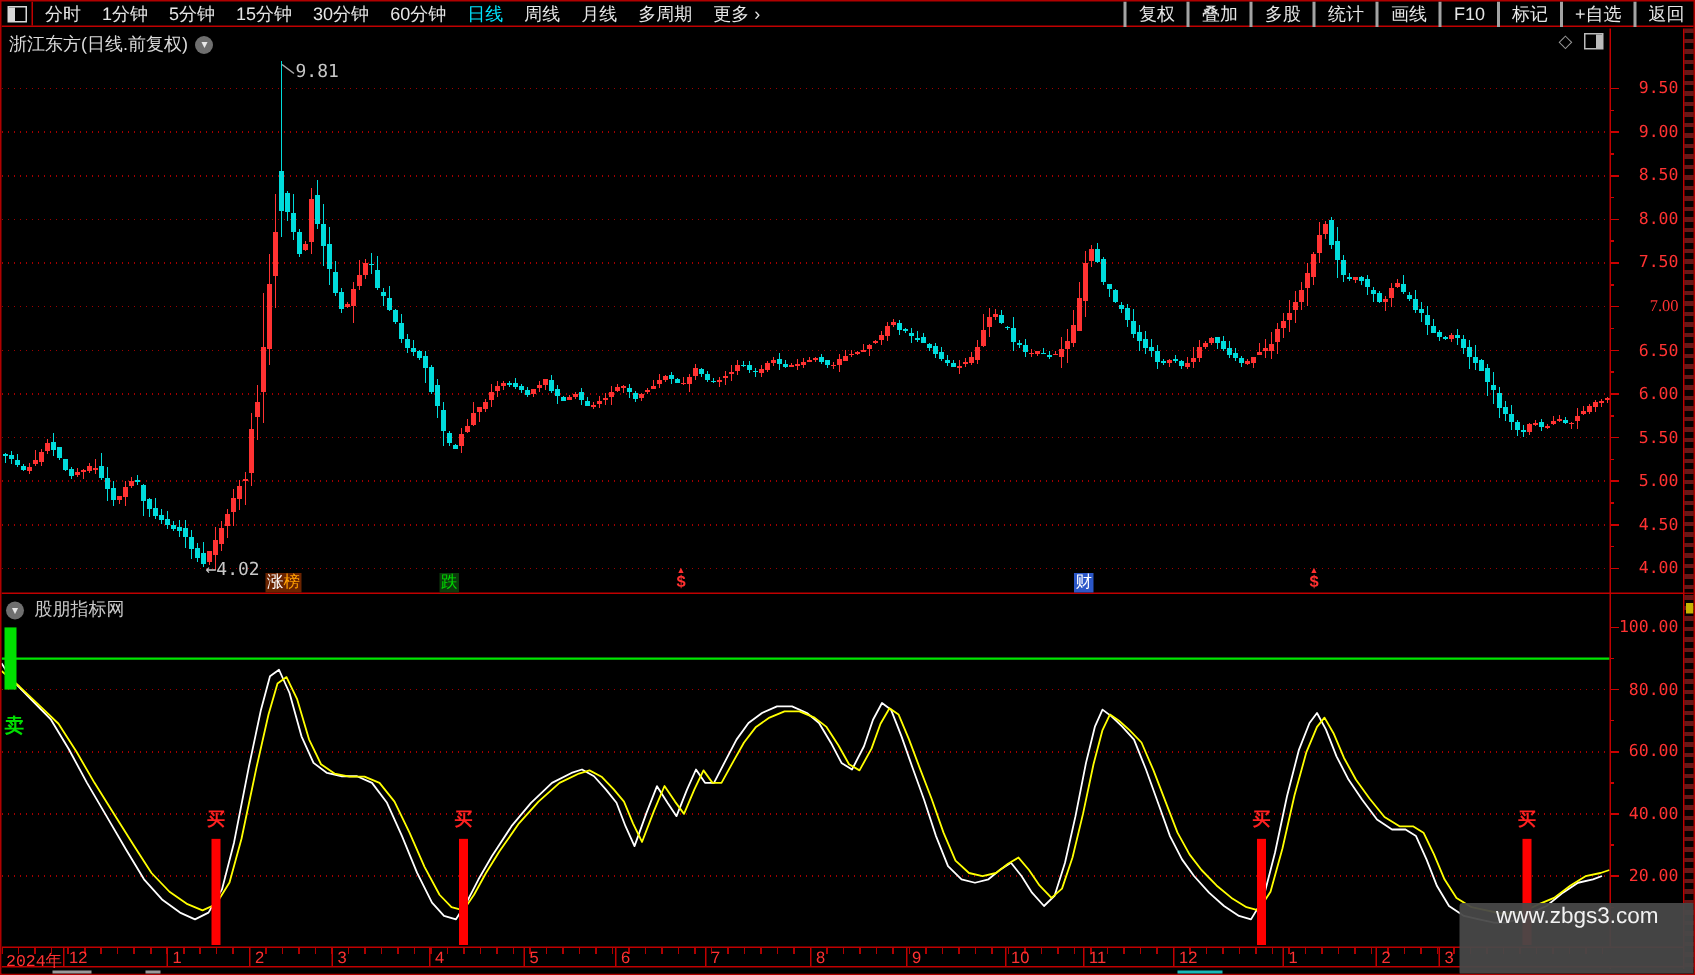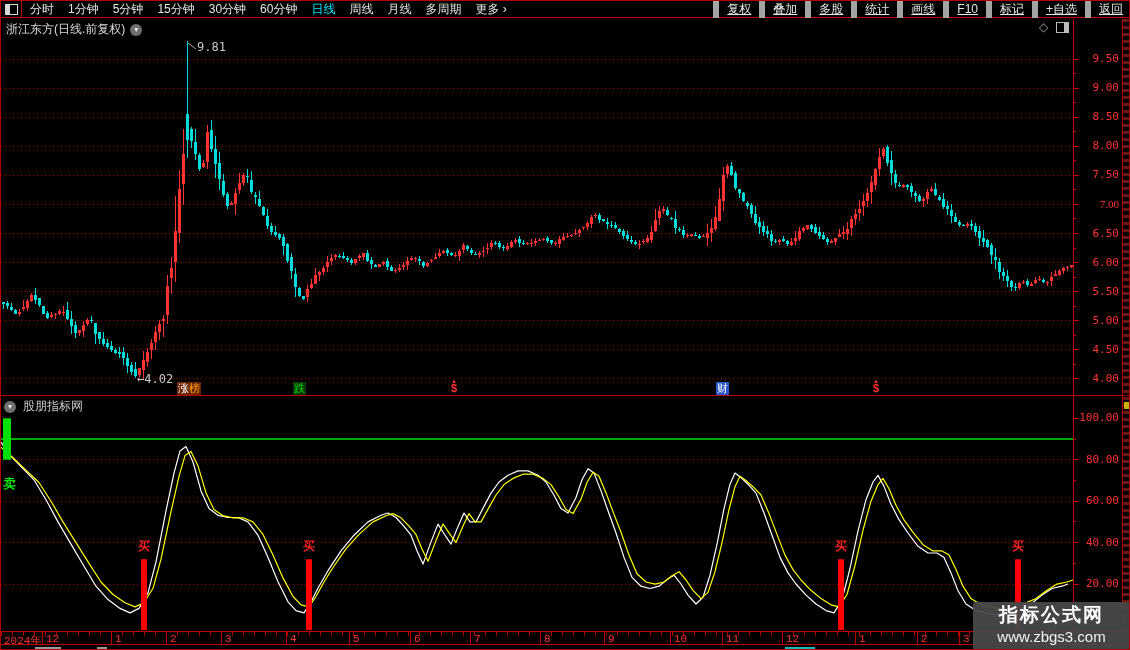--- a/index.html
+++ b/index.html
@@ -9,21 +9,21 @@
   
   .menubar{position:absolute;left:0;top:0;width:1130px;height:17px;border-bottom:1px solid #c00000;
            display:flex;align-items:center;font-size:12px;color:#e6e6e6;box-sizing:border-box;}
   .win-icon{width:20px;height:16px;border-right:1px solid #c00000;display:flex;align-items:center;justify-content:center;}
   .win-icon .glyph{width:11px;height:9px;border:1px solid #d8d8d8;position:relative;}
   .win-icon .glyph::before{content:"";position:absolute;left:0;top:0;width:4px;height:9px;background:#d8d8d8;}
   .tf-group{display:flex;gap:14px;padding-left:8px;white-space:nowrap;}
   .tf{cursor:default;}
   .tf.active{color:#00e5ff;}
   .tool-group{margin-left:auto;display:flex;height:17px;align-items:center;white-space:nowrap;}
-  .tool{padding:0 8px;border-left:6px solid #a3a3a3;height:17px;line-height:17px;text-decoration:underline;}
+  .tool{padding:0 8px;border-left:2px solid #a3a3a3;height:17px;line-height:17px;}
   
   .title-row{position:absolute;left:5px;top:20px;display:flex;align-items:center;gap:5px;color:#dcdcdc;font-size:12px;}
   .drop-circle{width:12px;height:12px;border-radius:50%;background:#6f6f6f;color:#e8e8e8;
                font-size:8px;line-height:12px;text-align:center;}
   .pane-icons{position:absolute;left:1038px;top:20px;display:flex;gap:8px;align-items:center;}
   .diamond{color:#9a9a9a;font-size:12px;line-height:12px;}
   .pane-box{width:11px;height:9px;border:1px solid #bbb;position:relative;}
   .pane-box::before{content:"";position:absolute;right:0;top:0;width:4px;height:9px;background:#bbb;}
   
   .vline,.hline{position:absolute;background:#c00000;}
@@ -32,21 +32,21 @@
          font-family:"DejaVu Sans Mono",monospace;font-size:11px;line-height:12px;}
   
   .ind-header{position:absolute;left:3px;top:397px;display:flex;align-items:center;gap:7px;
               font-size:12px;color:#c8c8c8;white-space:nowrap;}
   .ind-header .vals{display:flex;gap:9px;}
   
   .axis-strip{position:absolute;left:0;top:630px;width:1121px;height:14px;background:#000;
               border-top:1px solid #c00000;border-bottom:1px solid #c00000;box-sizing:border-box;}
   .axis-ticks{position:absolute;left:0;top:0;width:1072px;height:4px;
               background:repeating-linear-gradient(to right,#b00000 0 1px,transparent 1px 11px);}
-  .month{position:absolute;top:1px;color:#ff3232;font-family:Liberation Mono, monospace;font-size:11px;}
+  .month{position:absolute;top:1px;color:#ff3232;font-family:Liberation Sans, sans-serif;font-size:11px;}
   .mdiv{position:absolute;top:0;width:1px;height:12px;background:#c00000;}
   .yearlab{position:absolute;left:3px;top:1px;color:#ff3232;font-size:11px;
            font-family:Liberation Mono, monospace;}
   
   .badge{position:absolute;top:381px;height:13px;line-height:13px;font-size:11px;padding:0 1px;white-space:nowrap;}
   .dollar{position:absolute;top:378px;width:12px;text-align:center;color:#ff3030;font-weight:bold;}
   .dollar .arr{font-size:6px;line-height:5px;display:block;}
   .dollar .d{font-size:11px;line-height:9px;display:block;}
   
   .anno{position:absolute;color:#c8c8c8;font-size:12px;font-family:"DejaVu Sans Mono",monospace;}
@@ -774,17 +774,16 @@
   <div class="bottom-slit">
     <span class="smudge" style="left:34px;width:26px;"></span>
     <span class="smudge" style="left:96px;width:10px;"></span>
     <span class="smudge" style="left:784px;width:30px;background:#19b8b8;"></span>
   </div>
 
   <div class="right-strip"></div>
   <div class="strip-speck" style="left:1123px;top:401px;width:5px;height:7px;"></div>
 
   <div class="watermark">
-    <div class="l1">指标公式网</div>
     <div class="l2">www.zbgs3.com</div>
   </div>
 
 </div>
 
 </body></html>

